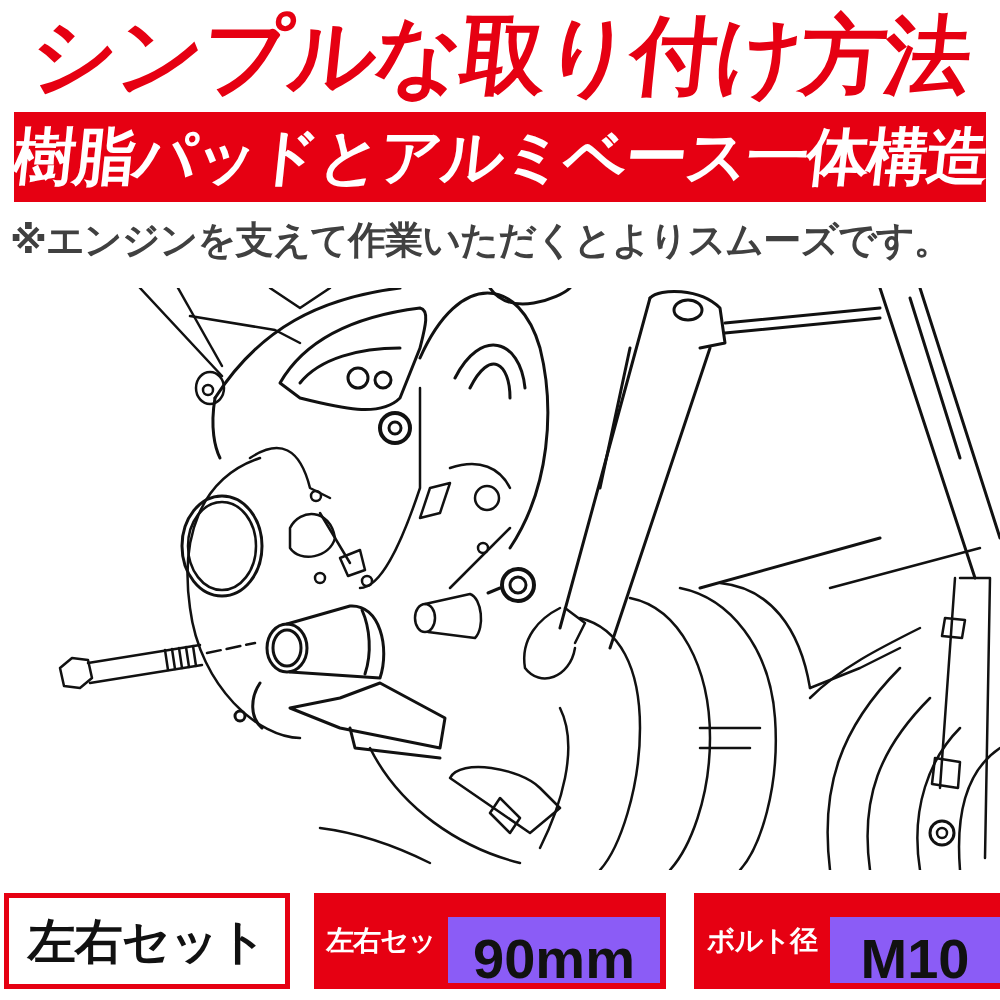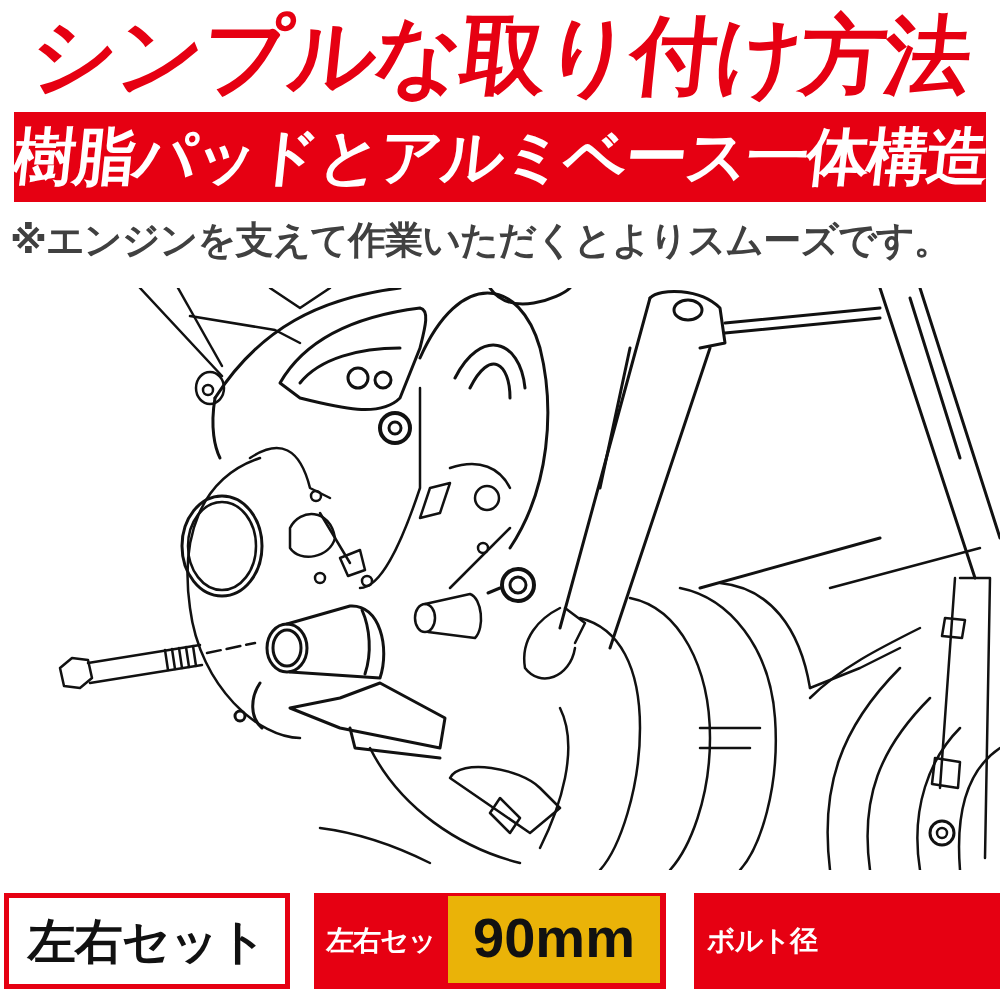--- a/index.html
+++ b/index.html
@@ -33,22 +33,22 @@
                      line-height:86px; color:#111; letter-spacing:-1px; }
 
   .spec.split { background:#e60012; border:0; }
   .spec.split.pad { left:314px; width:352px; }
   .spec.split.bolt { left:694px; width:312px; }
   .spec.split .label { position:absolute; left:0; top:0; height:100%;
                        color:#fff; font-weight:bold; font-size:28px;
                        line-height:96px; text-align:center; letter-spacing:-1px; }
   .spec.split.pad .label { width:134px; }
   .spec.split.bolt .label { width:136px; }
-  .spec.split .valbox { position:absolute; top:3px; bottom:6px; right:6px;
-                        background:#eab308; }
+  .spec.split .valbox { position:absolute; top:24px; bottom:6px; right:6px;
+                        background:#8b5cf6; }
   .spec.split.pad .valbox { left:134px; }
   .spec.split.bolt .valbox { left:136px; }
   .spec.split .value { position:absolute; left:0; top:0; width:100%; height:100%;
                        text-align:center; font-family:"Liberation Sans", sans-serif;
                        font-weight:bold; font-size:56px; line-height:84px; color:#111; }
 </style>
 </head>
 <body>
 
 <div class="headline">シンプルな取り付け方法</div>
@@ -204,13 +204,16 @@
 
 <div class="spec split pad">
   <div class="label">左右セット</div>
   <div class="valbox">
     <div class="value">90mm</div>
   </div>
 </div>
 
 <div class="spec split bolt">
   <div class="label">ボルト径</div>
+  <div class="valbox">
+    <div class="value">M10</div>
+  </div>
 </div>
 
 </body></html>

